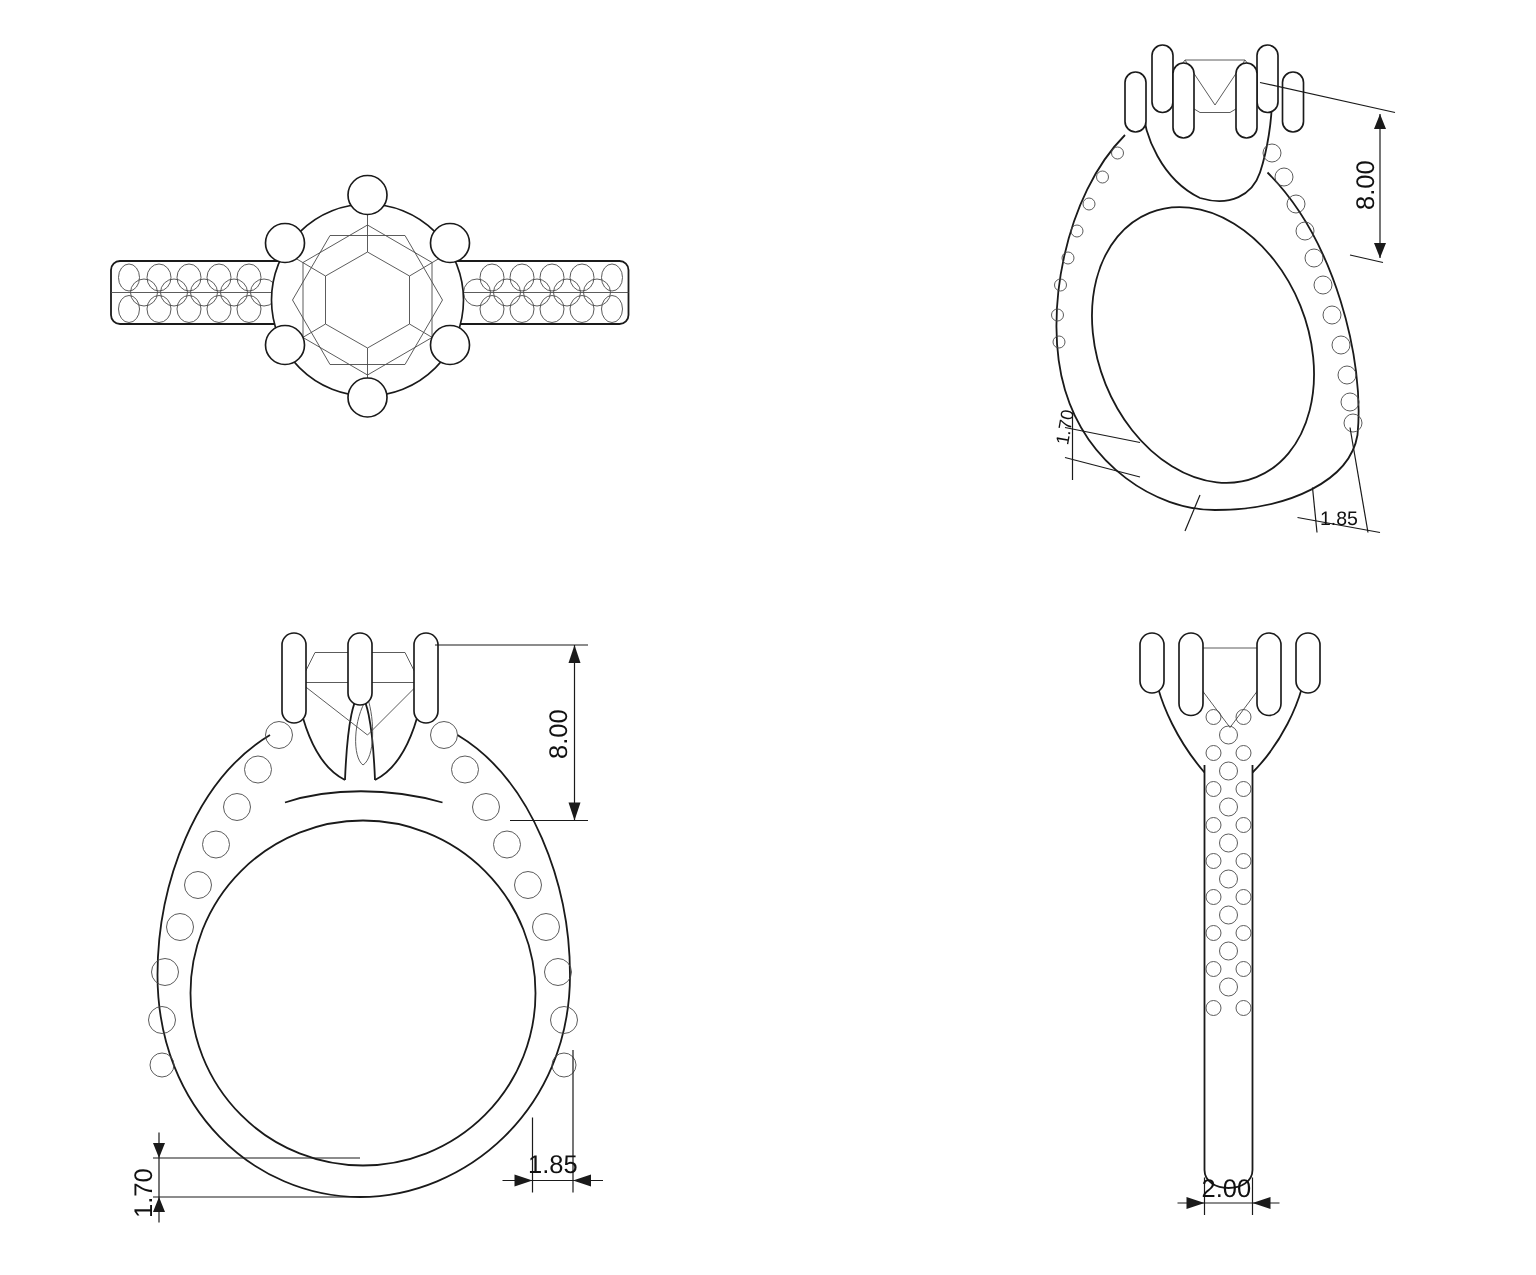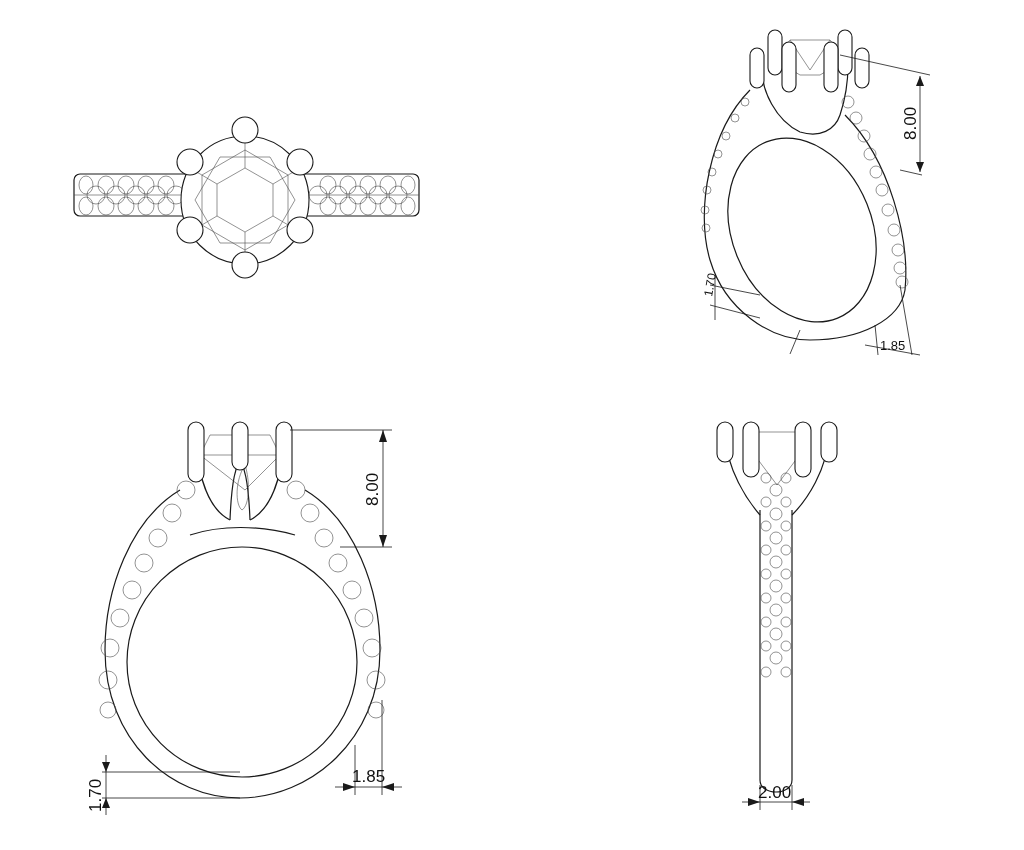--- a/index.html
+++ b/index.html
@@ -203,21 +203,21 @@
 
     <line class="dim" x1="275" y1="335" x2="275" y2="385"></line>
     <line class="dim" x1="302" y1="290" x2="302" y2="385"></line>
     <line class="dim" x1="255" y1="377" x2="322" y2="377"></line>
     <polygon class="arr" points="275,377 263,373 263,381"></polygon>
     <polygon class="arr" points="302,377 314,373 314,381"></polygon>
     <text class="dimtxt" x="272" y="372">1.85</text>
   </svg>
 </div>
 
-<div class="view" style="left:697px;top:410px;width:160px;height:410px;">
+<div class="view" style="left:740px;top:410px;width:160px;height:410px;">
   <svg width="160" height="410" viewBox="0 0 160 410">
 
     <path class="ln" d="M63,100 L63,370 C63,386 95,386 95,370 L95,100"></path>
 
     <path class="ln" d="M28,25 C30,60 50,90 63,105 M132,25 C130,60 110,90 95,105"></path>
     <path class="thin" d="M58,22 L102,22 L110,35 L80,75 L50,35 Z"></path>
     <rect class="wh" x="20" y="12" width="16" height="40" rx="8"></rect>
     <rect class="wh" x="46" y="12" width="16" height="55" rx="8"></rect>
     <rect class="wh" x="98" y="12" width="16" height="55" rx="8"></rect>
     <rect class="wh" x="124" y="12" width="16" height="40" rx="8"></rect>

